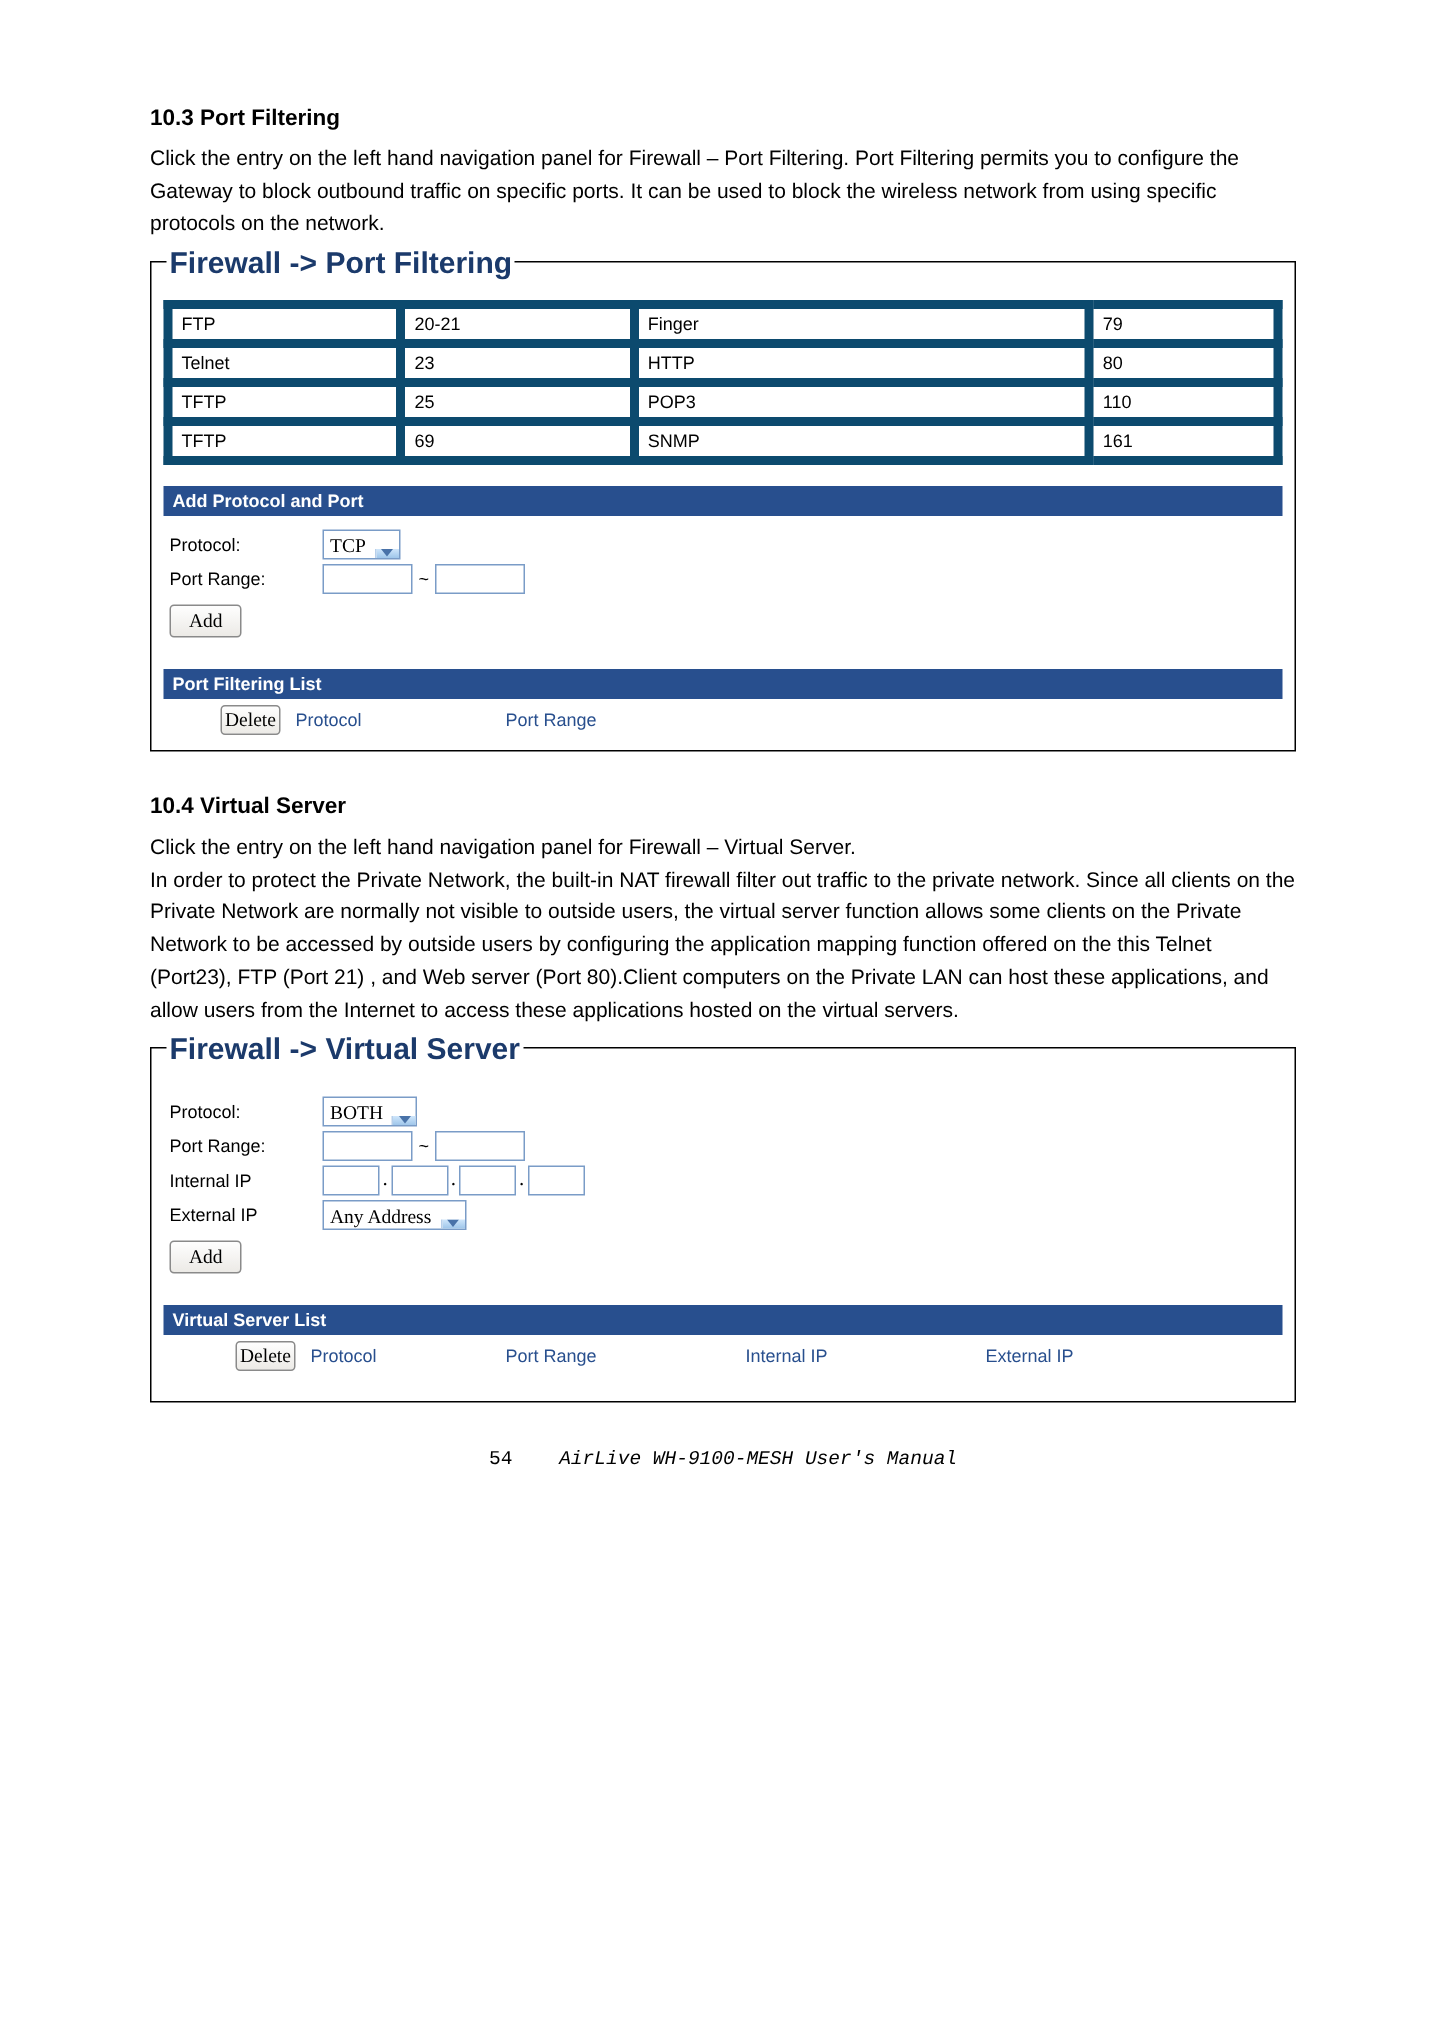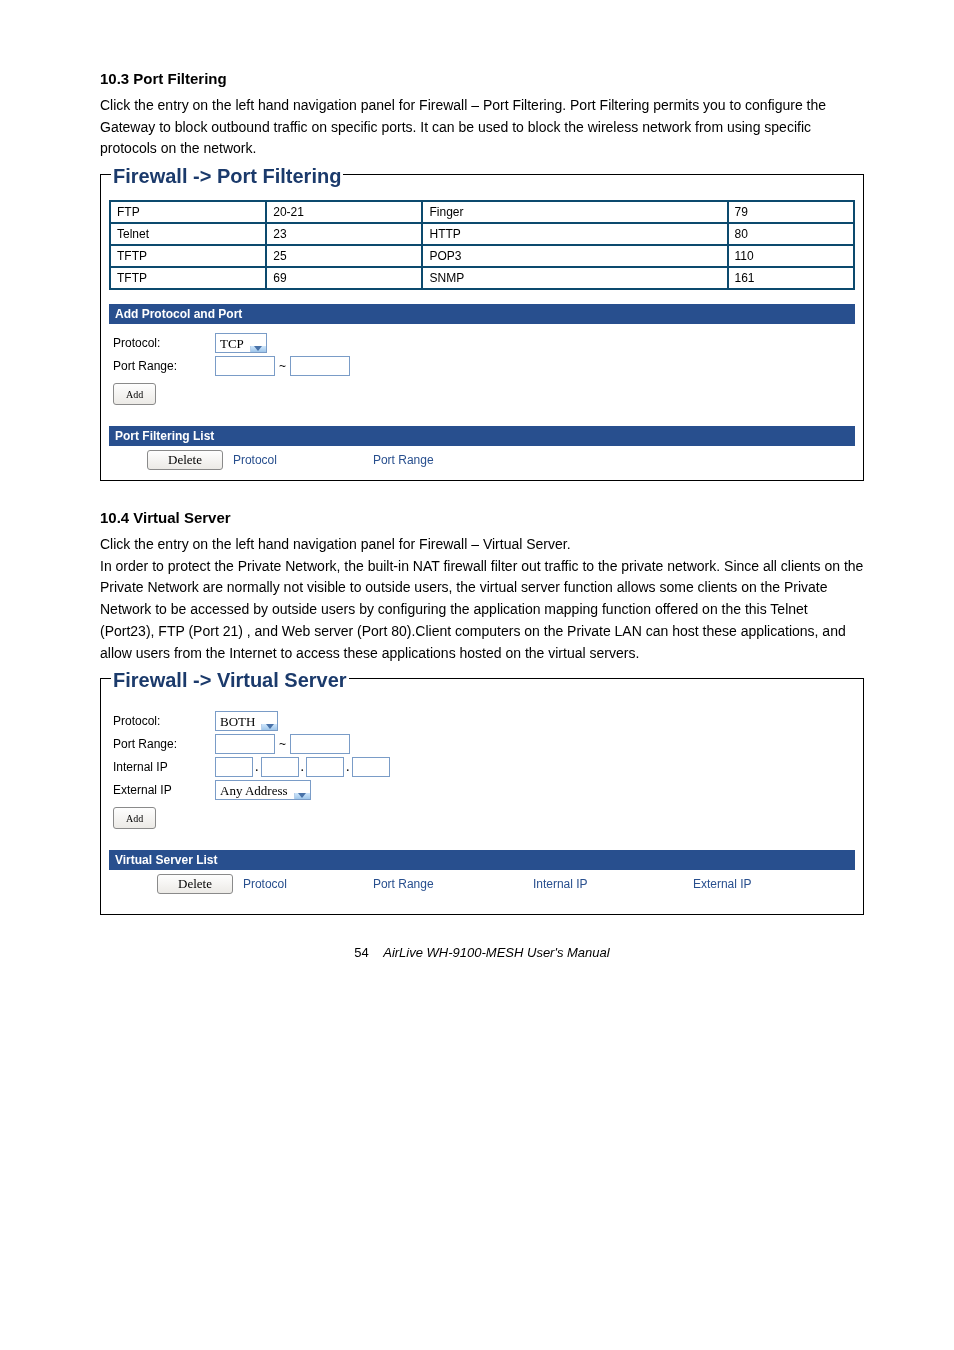--- a/index.html
+++ b/index.html
@@ -37,21 +37,21 @@
     margin-left: 2px;
     display: inline-block;
     padding: 0 2px;
   }
   table.port-table {
     border-collapse: collapse;
     width: 100%;
     margin-top: 2px;
   }
   table.port-table td {
-    border: 2px solid #0c4a6e;
+    border: 6px solid #0c4a6e;
     font-family: Verdana, Arial, sans-serif;
     font-size: 12px;
     padding: 3px 6px;
     height: 22px;
     color: #000;
   }
   .section-bar {
     background: #284f8e;
     color: #fff;
     font-family: Verdana, Arial, sans-serif;
@@ -104,21 +104,21 @@
     background: #fff;
     display: inline-block;
   }
   .tilde {
     font-family: Verdana, Arial, sans-serif;
     font-size: 12px;
     margin: 0 4px;
   }
   .btn {
     font-family: "Times New Roman", serif;
-    font-size: 10px;
+    font-size: 13px;
     border: 1px solid #8a8a8a;
     border-radius: 3px;
     background: linear-gradient(#fefefe,#eceae6);
     padding: 2px 12px;
     margin-top: 4px;
     height: 22px;
     display: inline-flex;
     align-items: center;
   }
   .list-header {
@@ -130,27 +130,27 @@
     padding: 4px 4px 2px 38px;
     gap: 10px;
   }
   .list-header .btn-del {
     font-family: "Times New Roman", serif;
     font-size: 13px;
     color: #000;
     border: 1px solid #8a8a8a;
     border-radius: 3px;
     background: linear-gradient(#fefefe,#eceae6);
-    padding: 1px 20px;
+    padding: 1px 2px;
     height: 20px;
     display: inline-flex;
     align-items: center;
   }
   .footer {
-    font-family: Liberation Sans, sans-serif;
+    font-family: Liberation Mono, monospace;
     font-size: 13px;
     text-align: center;
     margin-top: 30px;
   }
   .footer .italic { font-style: italic; }
   .ip-inputs { display: inline-flex; align-items: center; }
   .ip-inputs .text-input { width: 38px; }
   .ip-inputs .dot { margin: 0 2px; padding-bottom:1px; }
 </style>
 </head>

